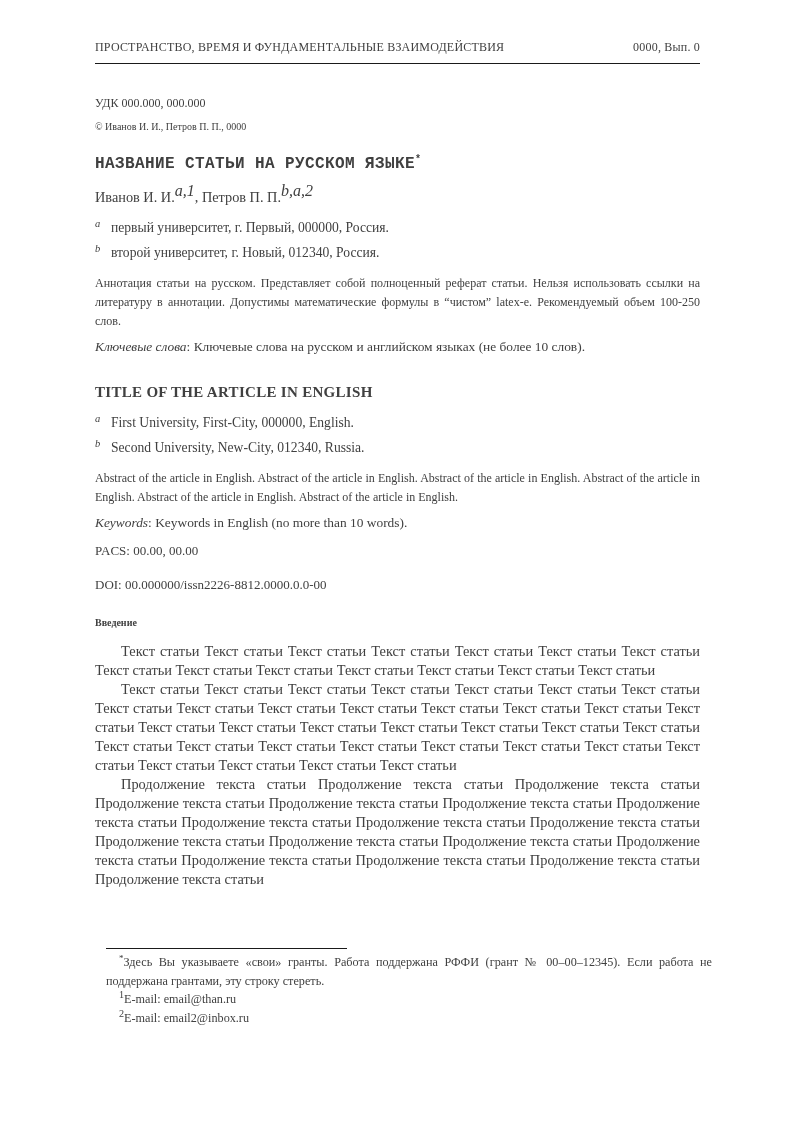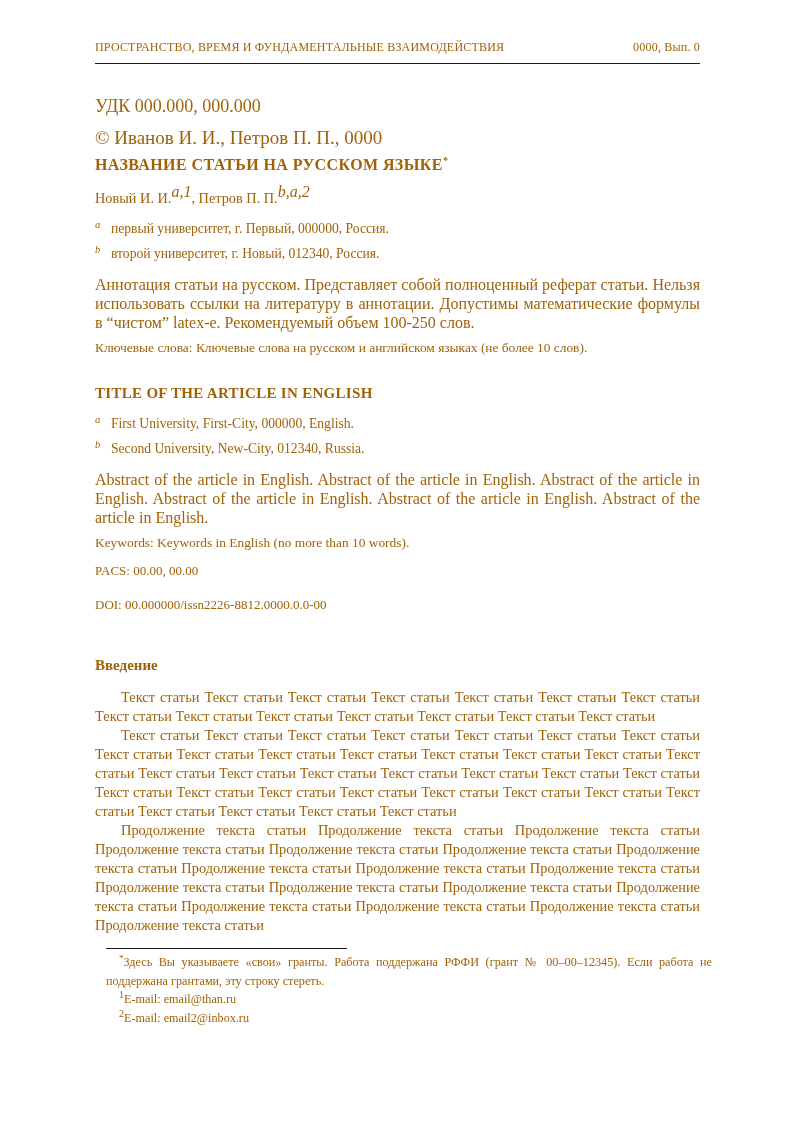--- a/index.html
+++ b/index.html
@@ -4,63 +4,63 @@
 <style>
   html, body { margin: 0; padding: 0; background: #ffffff; }
   .page {
     position: relative;
     width: 794px;
     height: 1123px;
     background: #ffffff;
     box-sizing: border-box;
     padding: 40px 94px 0 95px;
     font-family: "Liberation Serif", "DejaVu Serif", serif;
-    color: #a16207;
+    color: #404040;
     overflow: hidden;
   }
   p { margin: 0; }
   sup { line-height: 0; }
 
   .running-head {
     display: flex;
     justify-content: space-between;
     align-items: baseline;
     font-size: 12px;
     letter-spacing: 0.2px;
     padding-bottom: 8px;
     border-bottom: 1.5px solid #1a1a1a;
   }
 
-  .udk       { font-size: 18px; margin-top: 32px; }
-  .copyright { font-size: 19px; margin-top: 10px; }
+  .udk       { font-size: 12px; margin-top: 32px; }
+  .copyright { font-size: 10px; margin-top: 10px; }
 
-  .title-ru  { font-size: 16px;  font-weight: bold; letter-spacing: 0.4px; margin-top: 7px; }
+  .title-ru  { font-size: 16px;  font-weight: bold; letter-spacing: 0.4px; margin-top: 23px; font-family: Liberation Mono, monospace; }
   .title-en  { font-size: 15px;  font-weight: bold; letter-spacing: 0.3px; margin-top: 29px; }
   .title-ru sup, .title-en sup { font-size: 10px; }
 
   .authors { font-size: 14.3px; margin-top: 16px; }
   .authors sup { font-style: italic; font-size: 16px; }
 
   .affils { margin-top: 10px; font-size: 13.6px; }
   .aff-line { line-height: 24px; font-family: Liberation Serif, serif; }
   .aff-marker {
     font-style: italic; font-size: 10.5px;
     display: inline-block; width: 16px;
     position: relative; top: -5px;
   }
 
-  .abstract { font-size: 16px; line-height: 19px; text-align: justify; margin-top: 8px; }
+  .abstract { font-size: 12px; line-height: 19px; text-align: justify; margin-top: 8px; }
   .keywords { font-size: 13.4px; margin-top: 8px; }
-  .kw-label { }
+  .kw-label { font-style: italic; }
 
   .meta-line { font-size: 13px; }
   .pacs { margin-top: 12px; }
   .doi  { margin-top: 18px; }
 
-  .section-heading { font-size: 15px; font-weight: bold; margin-top: 44px; }
+  .section-heading { font-size: 10px; font-weight: bold; margin-top: 24px; }
 
   .para {
     font-size: 14.4px; line-height: 19px;
     text-align: justify; text-indent: 26px;
     hyphens: auto; -webkit-hyphens: auto;
   }
   .para-first { margin-top: 14px; }
 
   .footnotes {
     position: absolute; left: 106px; top: 948px; width: 606px;
@@ -79,21 +79,21 @@
   <div class="running-head">
     <span>ПРОСТРАНСТВО, ВРЕМЯ И ФУНДАМЕНТАЛЬНЫЕ ВЗАИМОДЕЙСТВИЯ</span>
     <span>0000, Вып. 0</span>
   </div>
 
   <p class="udk">УДК 000.000, 000.000</p>
   <p class="copyright">© Иванов И. И., Петров П. П., 0000</p>
 
   <p class="title-ru"><span>НАЗВАНИЕ СТАТЬИ НА РУССКОМ ЯЗЫКЕ</span><sup>*</sup></p>
 
-  <p class="authors"><span>Новый И. И.</span><sup>a,1</sup><span>, </span><span>Петров П. П.</span><sup>b,a,2</sup></p>
+  <p class="authors"><span>Иванов И. И.</span><sup>a,1</sup><span>, </span><span>Петров П. П.</span><sup>b,a,2</sup></p>
 
   <div class="affils">
     <p class="aff-line"><span class="aff-marker">a</span><span>первый университет, г. Первый, 000000, Россия.</span></p>
     <p class="aff-line"><span class="aff-marker">b</span><span>второй университет, г. Новый, 012340, Россия.</span></p>
   </div>
 
   <p class="abstract">Аннотация статьи на русском. Представляет собой полноценный реферат статьи. Нельзя использовать ссылки на литературу в аннотации. Допустимы математические формулы в “чистом” latex-е. Рекомендуемый объем 100-250 слов.</p>
 
   <p class="keywords"><span class="kw-label">Ключевые слова</span><span>: Ключевые слова на русском и английском языках (не более 10 слов).</span></p>
 

